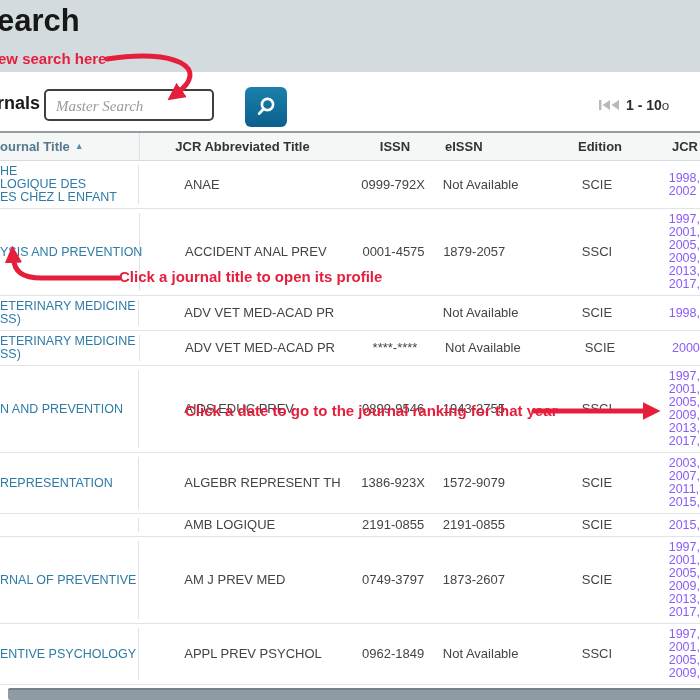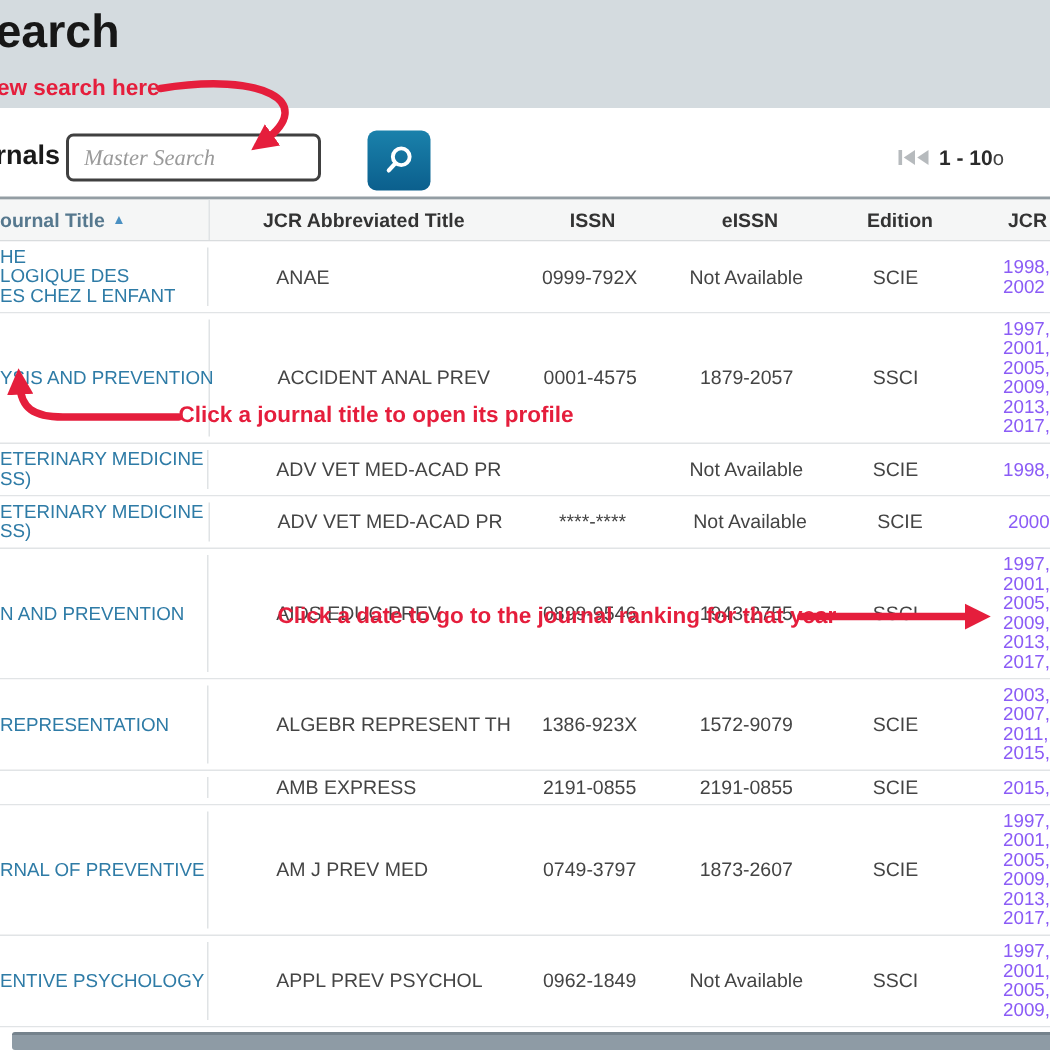--- a/index.html
+++ b/index.html
@@ -58,21 +58,21 @@
   .trow{
     display:flex;align-items:center;border-bottom:1px solid #e1e4e6;background:#fff;
     padding:4px 0;min-height:18px;box-sizing:border-box;
   }
   .cell{box-sizing:border-box;}
   .c-title{width:140px;border-right:1px solid #e0e3e5;align-self:stretch;
     display:flex;flex-direction:column;justify-content:center;}
   .thead .c-title{flex-direction:row;justify-content:flex-start;align-items:center;border-right:1px solid #e0e3e5;height:100%;}
   .c-abbrev{width:205px;padding-left:45px;}
   .c-issn{width:100px;text-align:center;}
-  .c-eissn{width:110px;text-align:center;}
+  .c-eissn{width:110px;text-align:left;}
   .c-edition{width:90px;text-align:center;}
   .c-years{flex:1;padding-left:27px;}
   .thead .c-abbrev{text-align:center;padding-left:0;}
   .col-title-label{color:#56788e;}
   .sort-arrow{color:#4a90c2;font-size:9px;margin-left:5px;position:relative;top:-1px;}
   .jtitle{color:#2e7ba6;font-size:12.5px;line-height:13px;cursor:pointer;white-space:nowrap;}
   .val{font-size:13px;color:#444;line-height:14px;white-space:nowrap;}
   .year{color:#8b5cf6;font-size:12.5px;line-height:13px;cursor:pointer;white-space:nowrap;}
 
   
@@ -223,21 +223,21 @@
     <div class="cell c-years">
           <div class="year">2003,</div>
           <div class="year">2007,</div>
           <div class="year">2011,</div>
           <div class="year">2015,</div>
         </div>
   </div>
 
   <div class="trow">
     <div class="cell c-title"></div>
-    <div class="cell c-abbrev val">AMB EXPRESS</div>
+    <div class="cell c-abbrev val">AMB LOGIQUE</div>
     <div class="cell c-issn val">2191-0855</div>
     <div class="cell c-eissn val">2191-0855</div>
     <div class="cell c-edition val">SCIE</div>
     <div class="cell c-years">
           <div class="year">2015,</div>
         </div>
   </div>
 
   <div class="trow">
     <div class="cell c-title">

